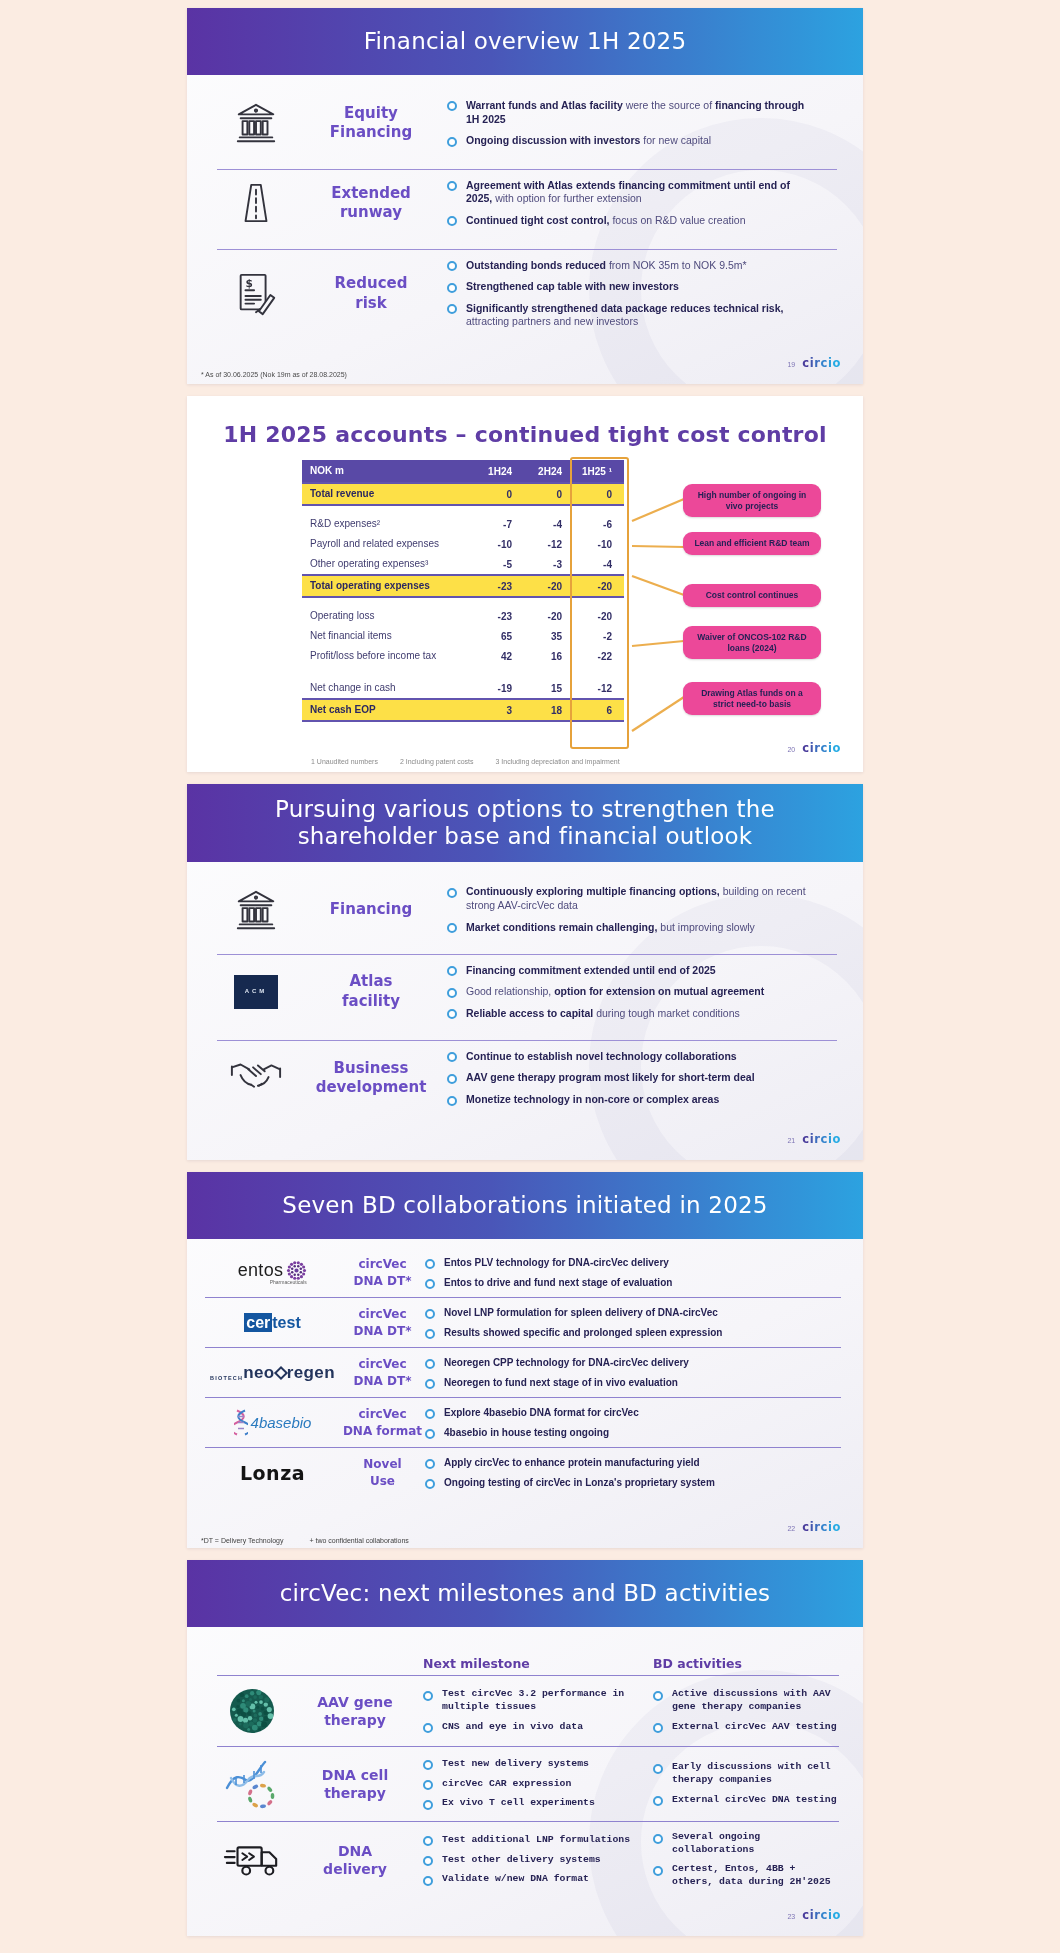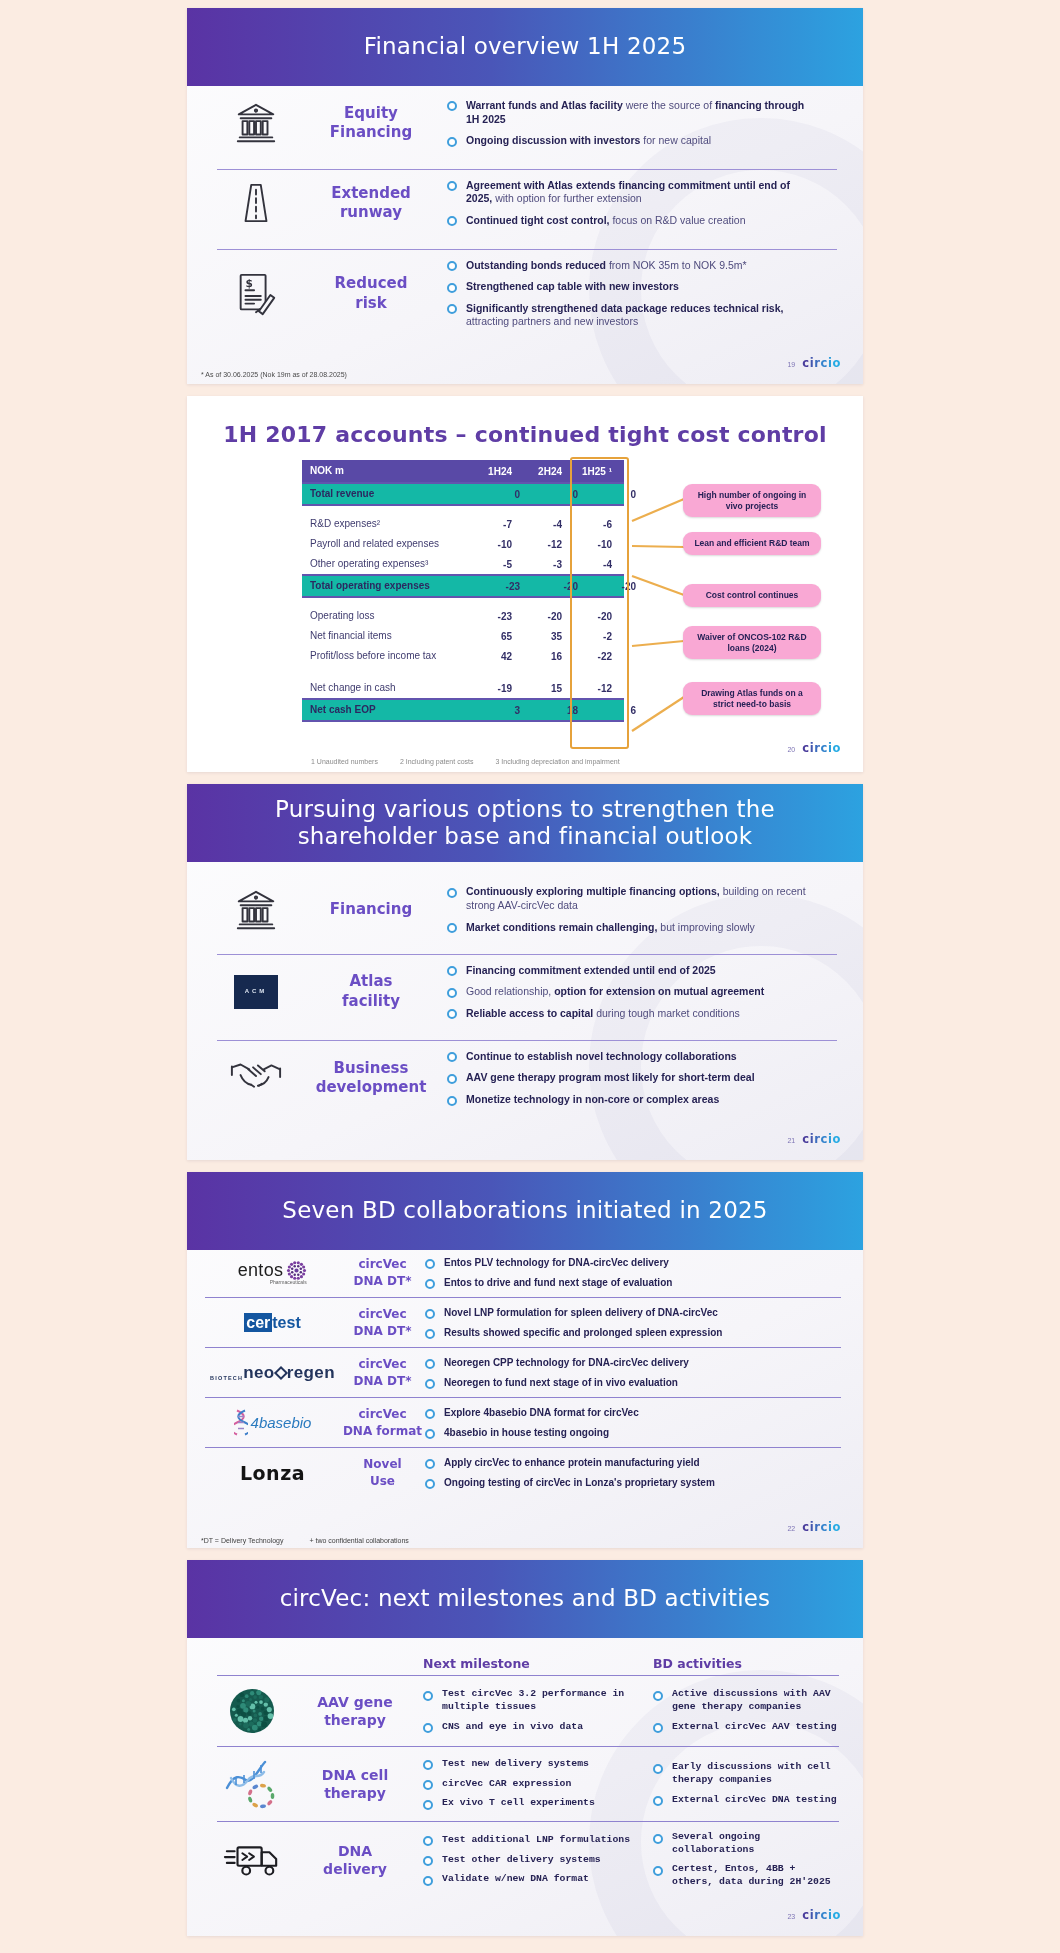--- a/index.html
+++ b/index.html
@@ -12,21 +12,21 @@
   .deck{position:absolute;left:187px;top:8px;width:676px;display:flex;flex-direction:column;gap:12px;}
   .slide{
     position:relative;width:676px;height:376px;overflow:hidden;
     background:linear-gradient(155deg,#fdfdfe 0%,#f6f5f9 60%,#eeedf4 100%);
     box-shadow:0 1px 3px rgba(60,40,90,.10);
   }
   .slide.white{background:#ffffff;}
   .slide .side-wm{position:absolute;right:-70px;top:110px;width:240px;height:240px;border-radius:50%;
     border:52px solid rgba(116,104,160,0.055);pointer-events:none;}
   
-  .band{position:relative;height:78px;display:flex;align-items:center;justify-content:center;
+  .band{position:relative;height:67px;display:flex;align-items:center;justify-content:center;
     background:linear-gradient(90deg,#5a33a4 0%,#4a56b8 45%,#2ca2e0 100%);}
   .band.tall{height:78px;}
   .band h1{margin:0;color:#fff;font-weight:500;font-size:23px;line-height:1.18;text-align:center;
     letter-spacing:.2px;white-space:pre-line;font-family:"DejaVu Sans",sans-serif;}
   
   .topic-rows{position:absolute;left:30px;right:26px;top:70px;bottom:34px;
     display:flex;flex-direction:column;justify-content:space-evenly;}
   .band.tall ~ .topic-rows{top:82px;}
   .topic-row{display:grid;grid-template-columns:78px 128px 1fr;column-gap:12px;align-items:center;padding:9px 0;}
   .topic-row + .topic-row{border-top:1.5px solid #9d90d6;}
@@ -48,28 +48,28 @@
   
   .acc-title{position:absolute;top:26px;left:0;right:0;margin:0;text-align:center;font-size:22px;font-weight:700;
     color:#5f3da5;letter-spacing:.2px;font-family:"DejaVu Sans",sans-serif;}
   .acc-table{position:absolute;left:115px;top:64px;width:322px;}
   .trow{display:grid;grid-template-columns:170px 50px 50px 50px;align-items:center;min-height:20px;
     font-size:10px;color:#3f3b6e;}
   .trow .lab{padding-left:8px;line-height:1.15;max-width:150px;}
   .trow .val{text-align:right;padding-right:10px;font-weight:700;color:#322e66;}
   .trow.thead{background:#5949a6;min-height:22px;}
   .trow.thead .lab,.trow.thead .val{color:#fff;font-weight:700;}
-  .trow.hl{background:#14b8a6;border-top:2px solid #6254ae;border-bottom:2px solid #6254ae;gap:8px;}
+  .trow.hl{background:#fde047;border-top:2px solid #6254ae;border-bottom:2px solid #6254ae;}
   .trow.hl .lab{font-weight:700;color:#2c2860;}
   .tgap{height:8px;}
   .tgap.big{height:12px;}
   .h25-frame{position:absolute;left:268px;top:-3px;width:55px;height:288px;border:2px solid #e6a23b;
     border-radius:3px;pointer-events:none;}
   .callouts{position:absolute;left:496px;top:88px;width:138px;}
-  .chip{position:absolute;left:0;width:138px;box-sizing:border-box;background:#f9a8d4;border-radius:9px;
+  .chip{position:absolute;left:0;width:138px;box-sizing:border-box;background:#ec4899;border-radius:9px;
     color:#252156;font-weight:700;font-size:8.5px;line-height:1.25;text-align:center;padding:6px 8px;
     box-shadow:0 1px 2px rgba(0,0,0,.15);}
   .connectors{position:absolute;left:444px;top:88px;pointer-events:none;}
   .acc-notes{position:absolute;left:124px;bottom:7px;display:flex;gap:22px;font-size:7px;color:#8b8b8b;}
   
   .partner-rows{position:absolute;left:18px;right:22px;top:76px;}
   .p-row{display:grid;grid-template-columns:135px 85px 1fr;align-items:center;padding:8px 0;}
   .p-row + .p-row{border-top:1.5px solid #8f82cf;}
   .p-logo{display:flex;align-items:center;justify-content:center;}
   .p-type{text-align:center;color:#6b4ec4;font-weight:700;font-size:12px;line-height:1.35;white-space:pre-line;
@@ -193,21 +193,21 @@
         </div>
       </div>
     <div class="footnote">* As of 30.06.2025 (Nok 19m as of 28.08.2025)</div>
     <footer class="pagefoot">
       <span class="pagenum">19</span>
       <span class="brandlogo"><b style="color: rgb(74, 61, 156);">c</b><b style="color: rgb(67, 86, 174);">i</b><b style="color: rgb(61, 109, 190);">r</b><b style="color: rgb(53, 132, 205);">c</b><b style="color: rgb(45, 155, 217);">i</b><b style="color: rgb(38, 171, 228);">o</b></span>
     </footer>
   </section>
 
   <section class="slide white">
-    <h1 class="acc-title">1H 2017 accounts – continued tight cost control</h1>
+    <h1 class="acc-title">1H 2025 accounts – continued tight cost control</h1>
     <div class="acc-table">
         <div class="trow thead">
           <span class="lab">NOK m</span>
           <span class="val">1H24</span>
           <span class="val">2H24</span>
           <span class="val">1H25 ¹</span>
         </div>
         <div class="trow hl">
           <span class="lab">Total revenue</span>
           <span class="val">0</span>

